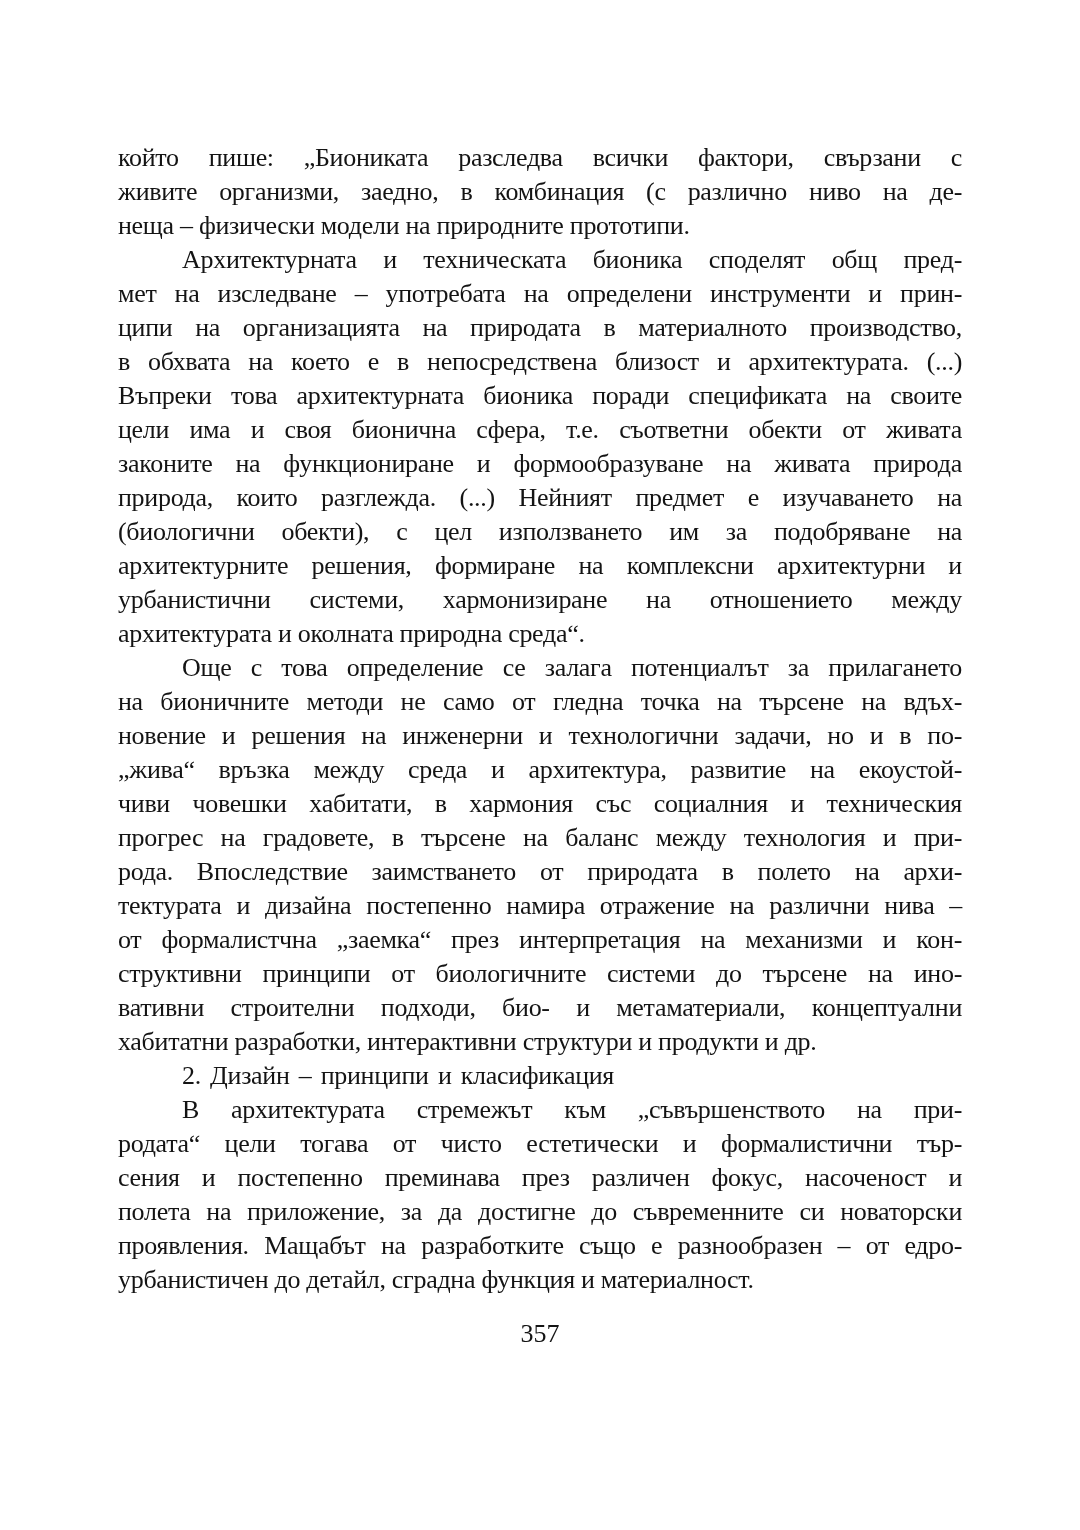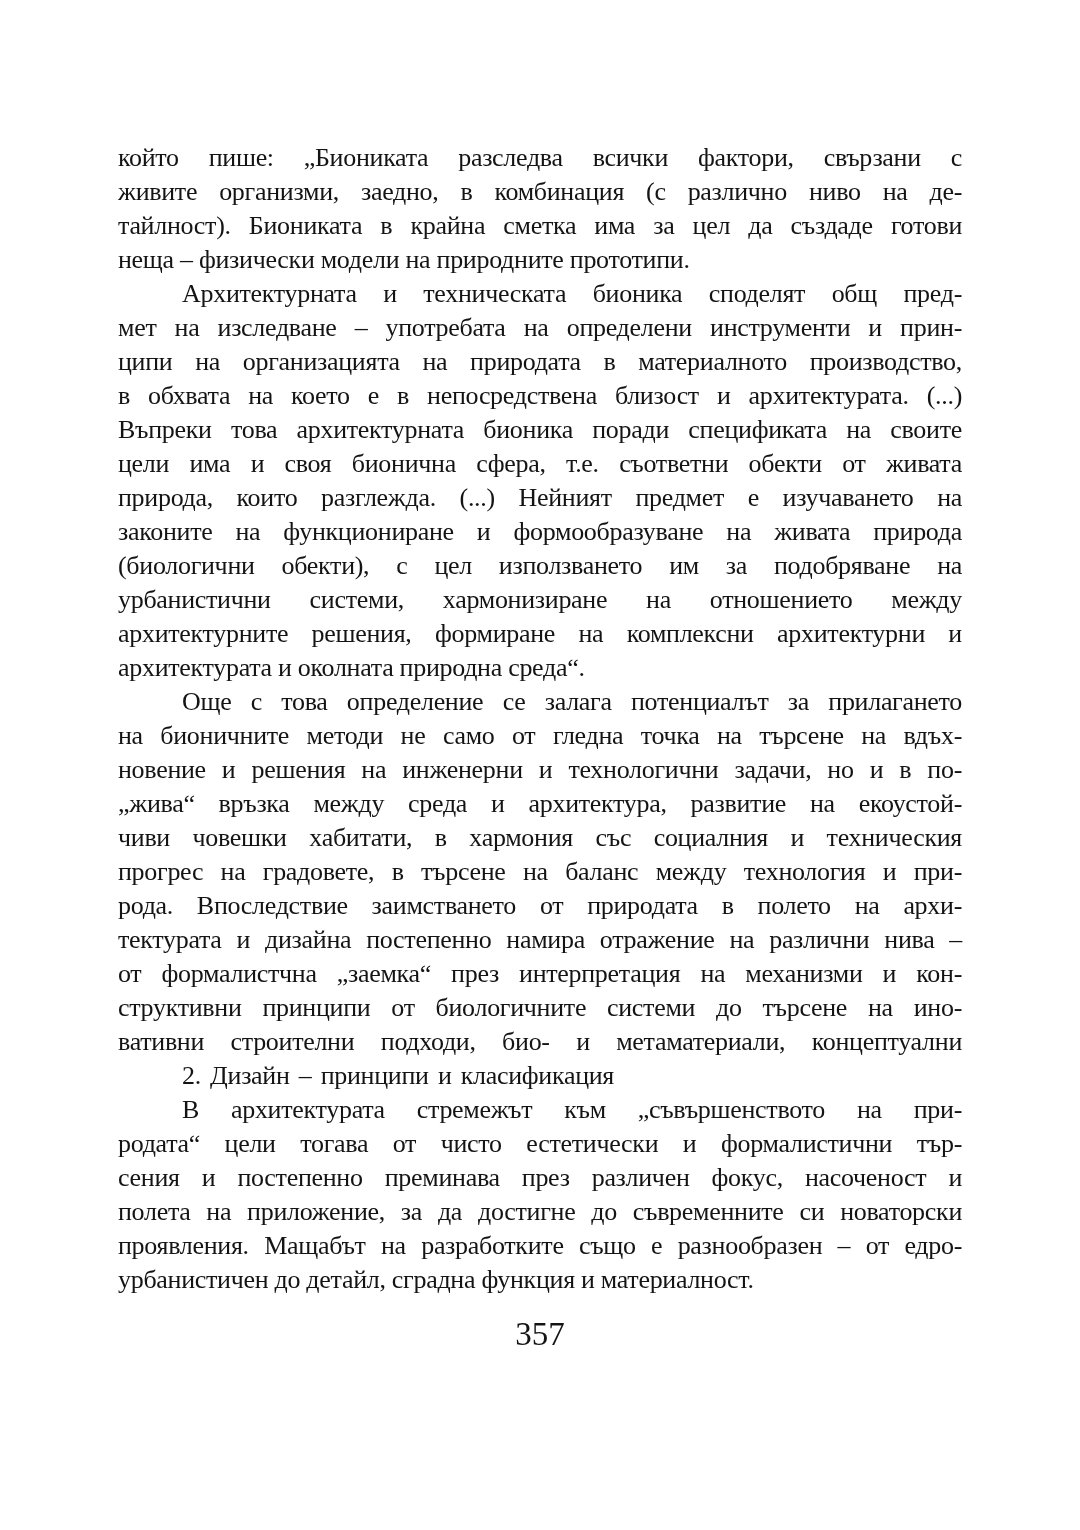--- a/index.html
+++ b/index.html
@@ -45,61 +45,61 @@
   .block.heading .line {
     font-weight: normal;
     word-spacing: 3px;
     text-align-last: left;
     -moz-text-align-last: left;
   }
   .page-number {
     margin-top: 21px;
     width: 844px;
     text-align: center;
-    font-size: 33px;
+    font-size: 26px;
     line-height: 32px;
   }
 </style>
 </head>
 <body>
 
 <div class="page">
   <div class="text-column">
       <div class="block paragraph">
         <div class="line first">който пише: „Биониката разследва всички фактори, свързани с</div>
         <div class="line">живите организми, заедно, в комбинация (с различно ниво на де-</div>
-        <div class="line">тайлност). Биониката в крайна сметка има за цел да създаде готови</div>
         <div class="line last">неща – физически модели на природните прототипи.</div>
       </div>
       <div class="block paragraph indent">
         <div class="line first">Архитектурната и техническата бионика споделят общ пред-</div>
         <div class="line">мет на изследване – употребата на определени инструменти и прин-</div>
         <div class="line">ципи на организацията на природата в материалното производство,</div>
         <div class="line">в обхвата на което е в непосредствена близост и архитектурата. (...)</div>
         <div class="line">Въпреки това архитектурната бионика поради спецификата на своите</div>
         <div class="line">цели има и своя бионична сфера, т.е. съответни обекти от живата</div>
+        <div class="line">законите на функциониране и формообразуване на живата природа</div>
         <div class="line">природа, които разглежда. (...) Нейният предмет е изучаването на</div>
-        <div class="line">законите на функциониране и формообразуване на живата природа</div>
         <div class="line">(биологични обекти), с цел използването им за подобряване на</div>
+        <div class="line">архитектурните решения, формиране на комплексни архитектурни и</div>
         <div class="line">урбанистични системи, хармонизиране на отношението между</div>
-        <div class="line">архитектурните решения, формиране на комплексни архитектурни и</div>
         <div class="line last">архитектурата и околната природна среда“.</div>
       </div>
       <div class="block paragraph indent">
         <div class="line first">Още с това определение се залага потенциалът за прилагането</div>
         <div class="line">на бионичните методи не само от гледна точка на търсене на вдъх-</div>
         <div class="line">новение и решения на инженерни и технологични задачи, но и в по-</div>
         <div class="line">„жива“ връзка между среда и архитектура, развитие на екоустой-</div>
         <div class="line">чиви човешки хабитати, в хармония със социалния и техническия</div>
         <div class="line">прогрес на градовете, в търсене на баланс между технология и при-</div>
         <div class="line">рода. Впоследствие заимстването от природата в полето на архи-</div>
         <div class="line">тектурата и дизайна постепенно намира отражение на различни нива –</div>
         <div class="line">от формалистчна „заемка“ през интерпретация на механизми и кон-</div>
         <div class="line">структивни принципи от биологичните системи до търсене на ино-</div>
         <div class="line">вативни строителни подходи, био- и метаматериали, концептуални</div>
+        <div class="line last">хабитатни разработки, интерактивни структури и продукти и др.</div>
       </div>
       <div class="block heading indent">
         <div class="line first last">2. Дизайн – принципи и класификация</div>
       </div>
       <div class="block paragraph indent">
         <div class="line first">В архитектурата стремежът към „съвършенството на при-</div>
         <div class="line">родата“ цели тогава от чисто естетически и формалистични тър-</div>
         <div class="line">сения и постепенно преминава през различен фокус, насоченост и</div>
         <div class="line">полета на приложение, за да достигне до съвременните си новаторски</div>
         <div class="line">проявления. Мащабът на разработките също е разнообразен – от едро-</div>

